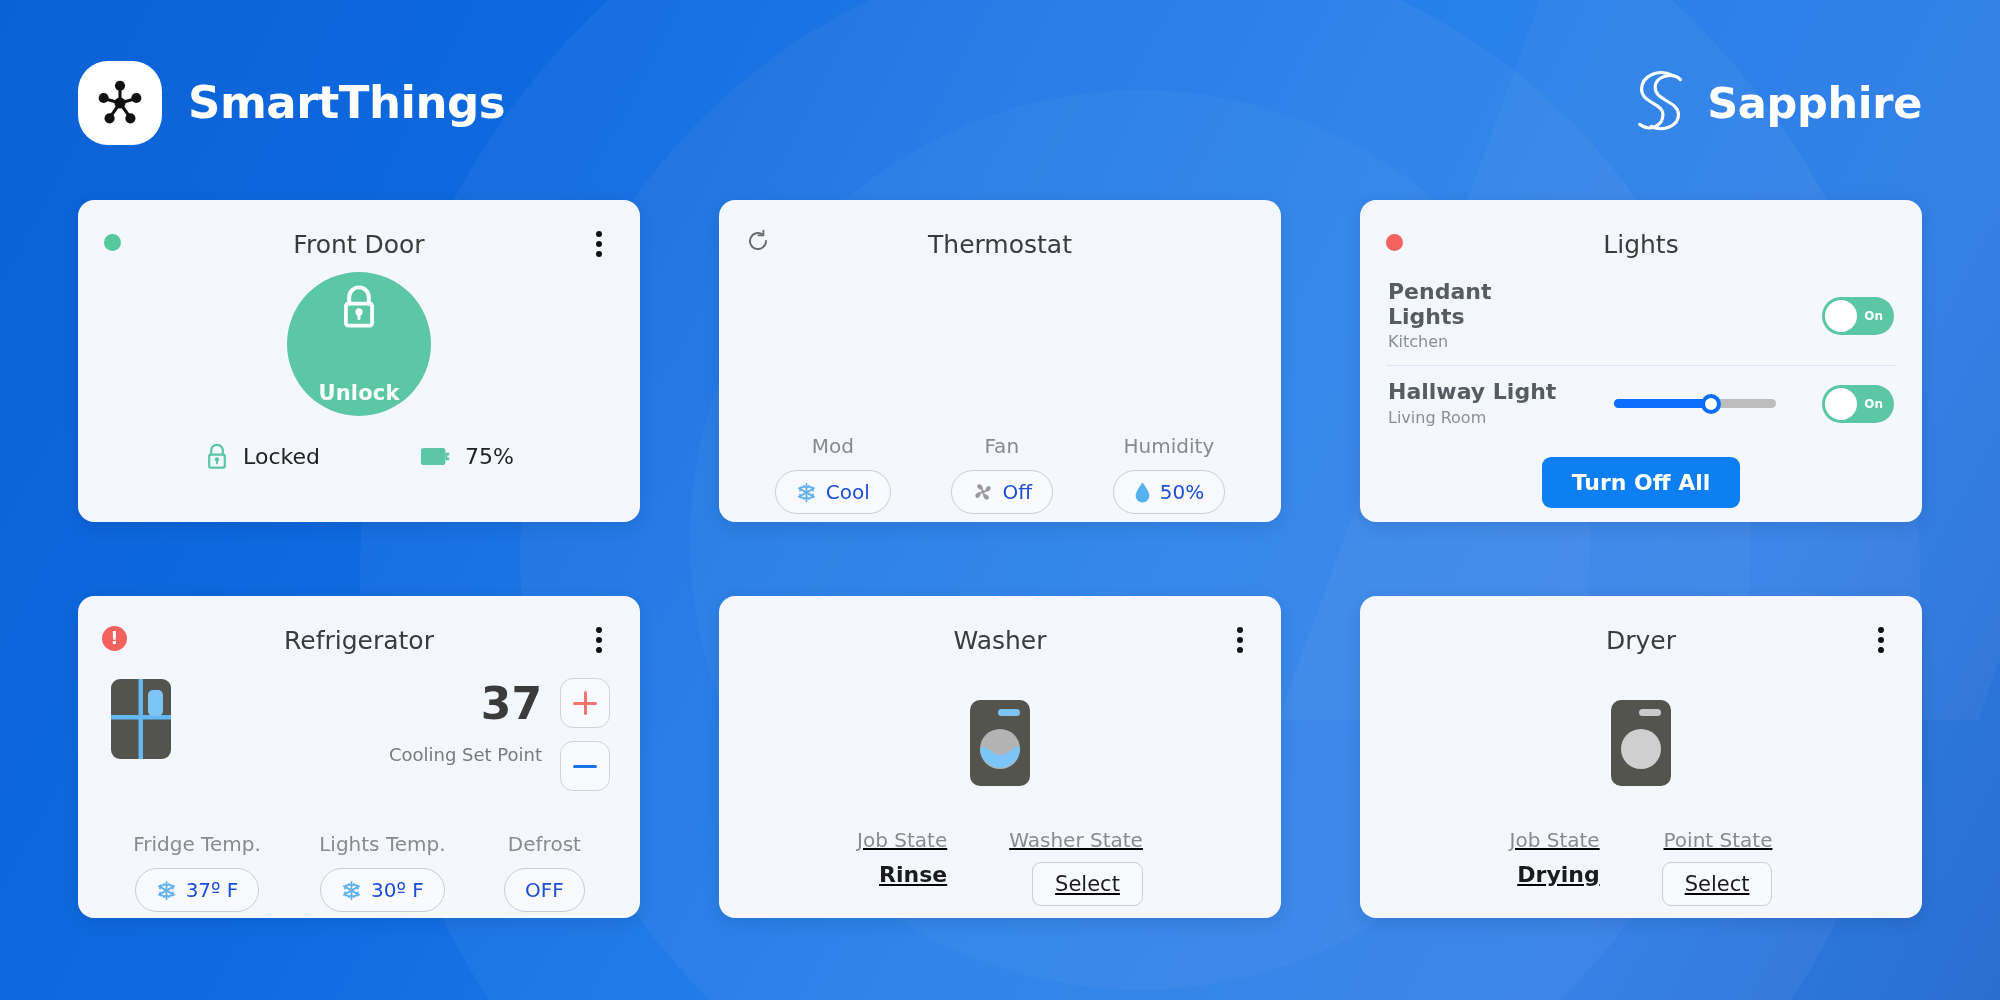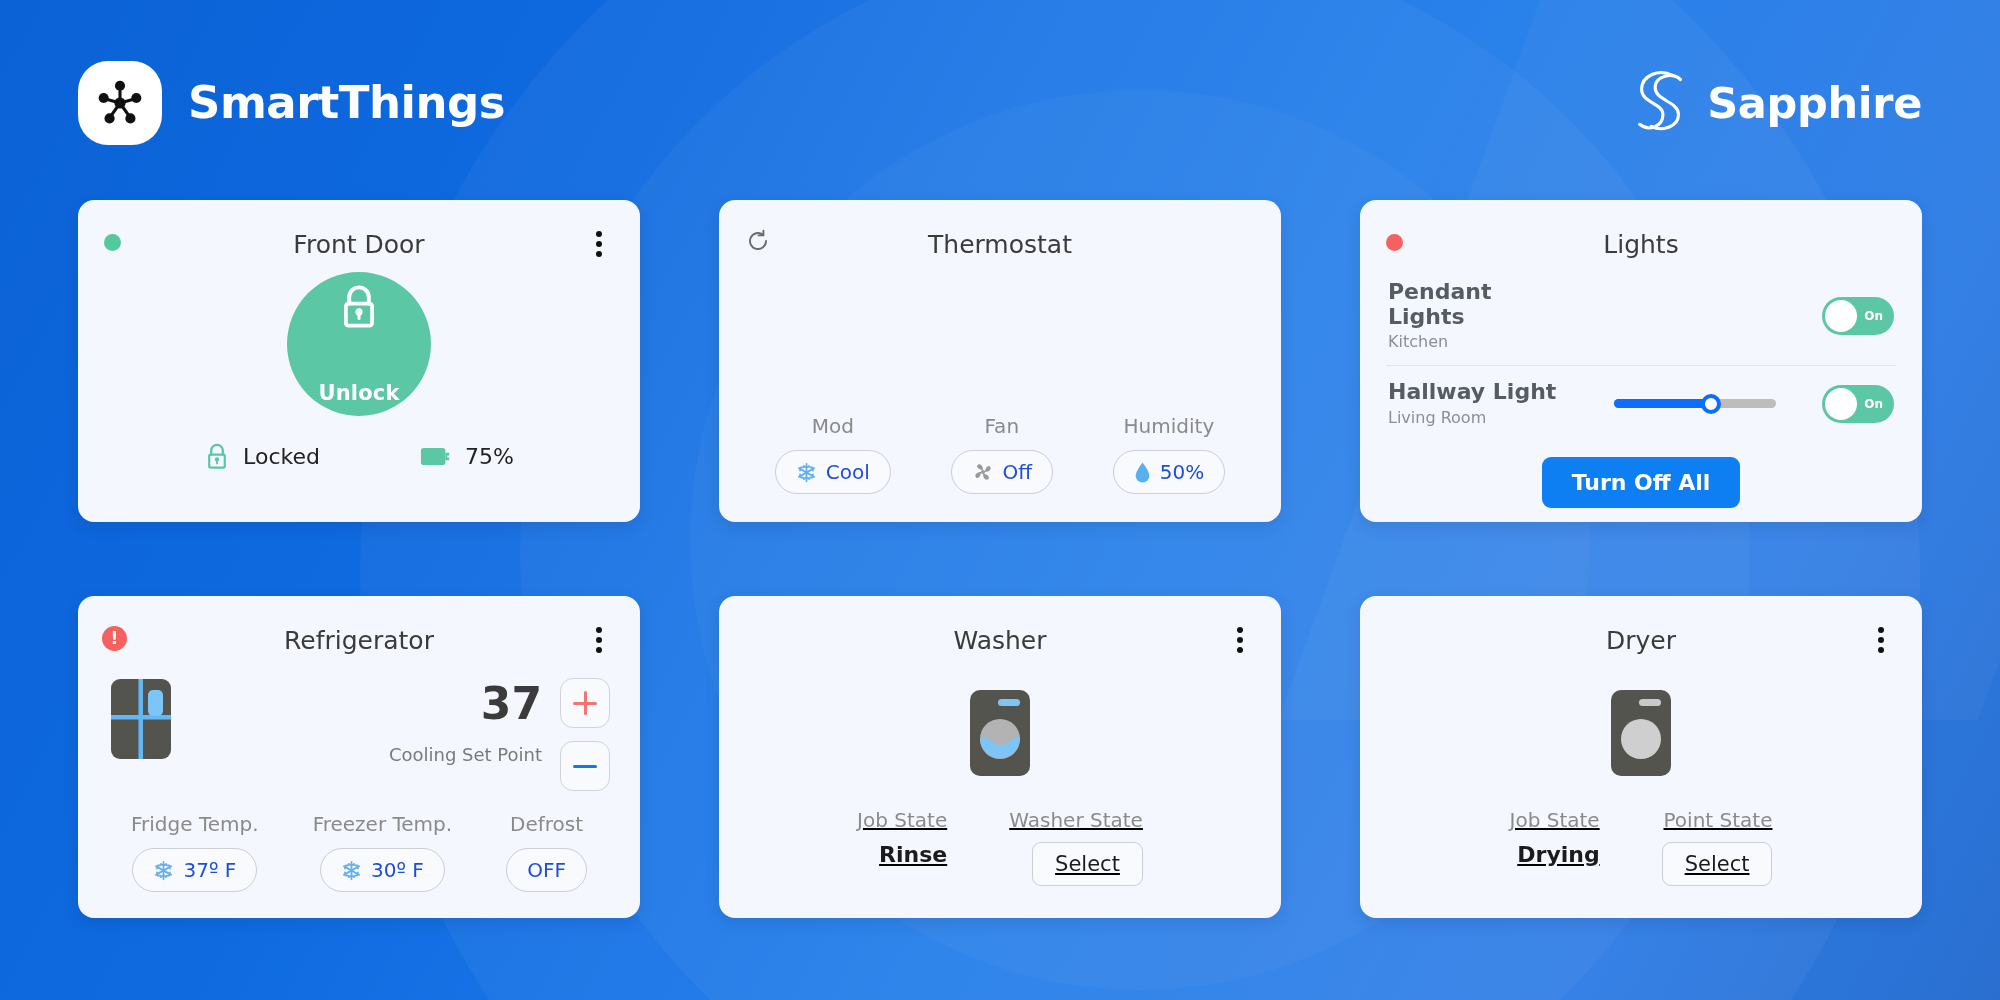--- a/index.html
+++ b/index.html
@@ -93,21 +93,21 @@
     column-gap: 79px;
     row-gap: 74px;
     z-index: 4;
   }
 
   .card {
     background: #f4f7fd;
     border-radius: 16px;
     box-shadow: 0 5px 16px rgba(5, 40, 95, 0.14);
     position: relative;
-    padding: 22px 26px 24px 26px;
+    padding: 22px 26px 4px 26px;
     display: flex;
     flex-direction: column;
   }
 
   .card-head {
     position: relative;
     height: 44px;
     display: flex;
     align-items: center;
     justify-content: center;
@@ -673,21 +673,21 @@
               <line x1="3.3" y1="17" x2="20.7" y2="7"></line>
               <path d="M9 4.4 L12 6.6 L15 4.4 M9 19.6 L12 17.4 L15 19.6"></path>
               <path d="M4.6 9.9 L5.3 6.4 L8.8 5.8 M19.4 14.1 L18.7 17.6 L15.2 18.2"></path>
               <path d="M8.8 18.2 L5.3 17.6 L4.6 14.1 M15.2 5.8 L18.7 6.4 L19.4 9.9"></path>
             </svg>
             <span>37º F</span>
           </div>
         </div>
 
         <div class="tf-col">
-          <div class="tf-label">Freezer Temp.</div>
+          <div class="tf-label">Lights Temp.</div>
           <div class="pill">
             <svg width="21" height="21" viewBox="0 0 24 24" aria-hidden="true" fill="none" stroke="#63b0f0" stroke-width="2" stroke-linecap="round">
               <line x1="12" y1="2" x2="12" y2="22"></line>
               <line x1="3.3" y1="7" x2="20.7" y2="17"></line>
               <line x1="3.3" y1="17" x2="20.7" y2="7"></line>
               <path d="M9 4.4 L12 6.6 L15 4.4 M9 19.6 L12 17.4 L15 19.6"></path>
               <path d="M4.6 9.9 L5.3 6.4 L8.8 5.8 M19.4 14.1 L18.7 17.6 L15.2 18.2"></path>
               <path d="M8.8 18.2 L5.3 17.6 L4.6 14.1 M15.2 5.8 L18.7 6.4 L19.4 9.9"></path>
             </svg>
             <span>30º F</span>

